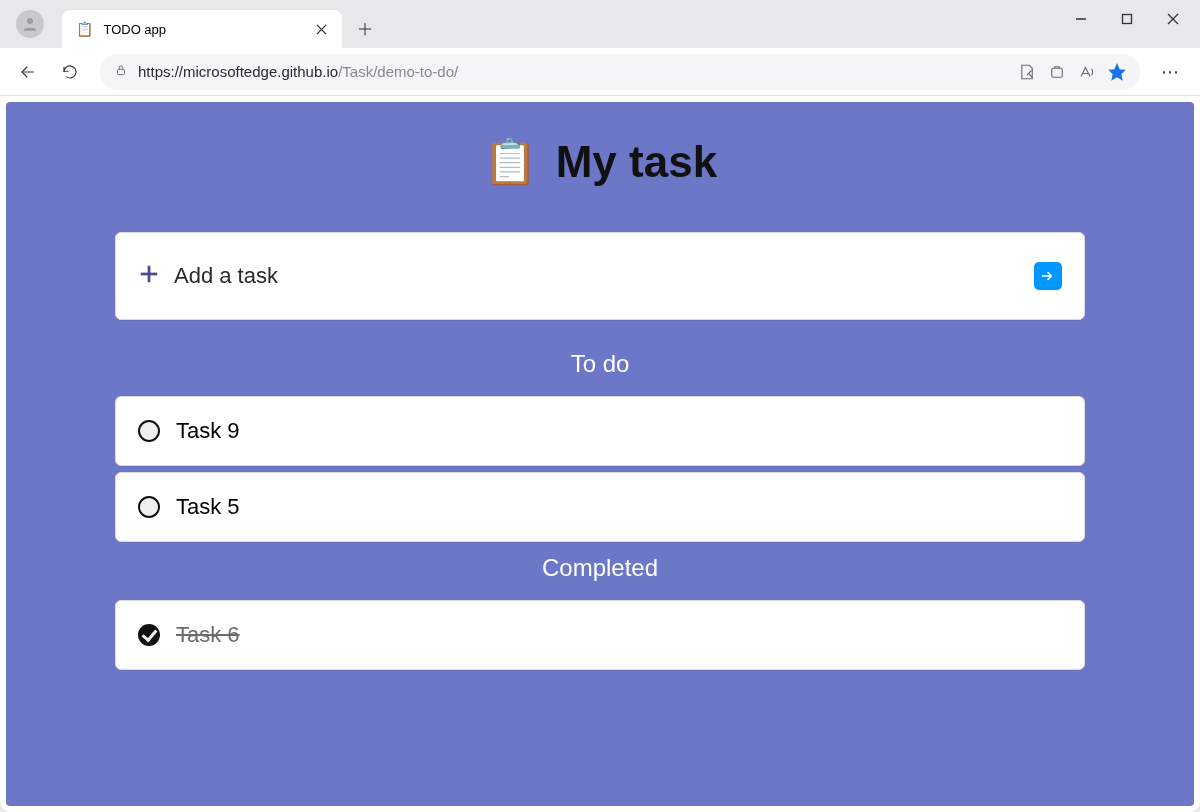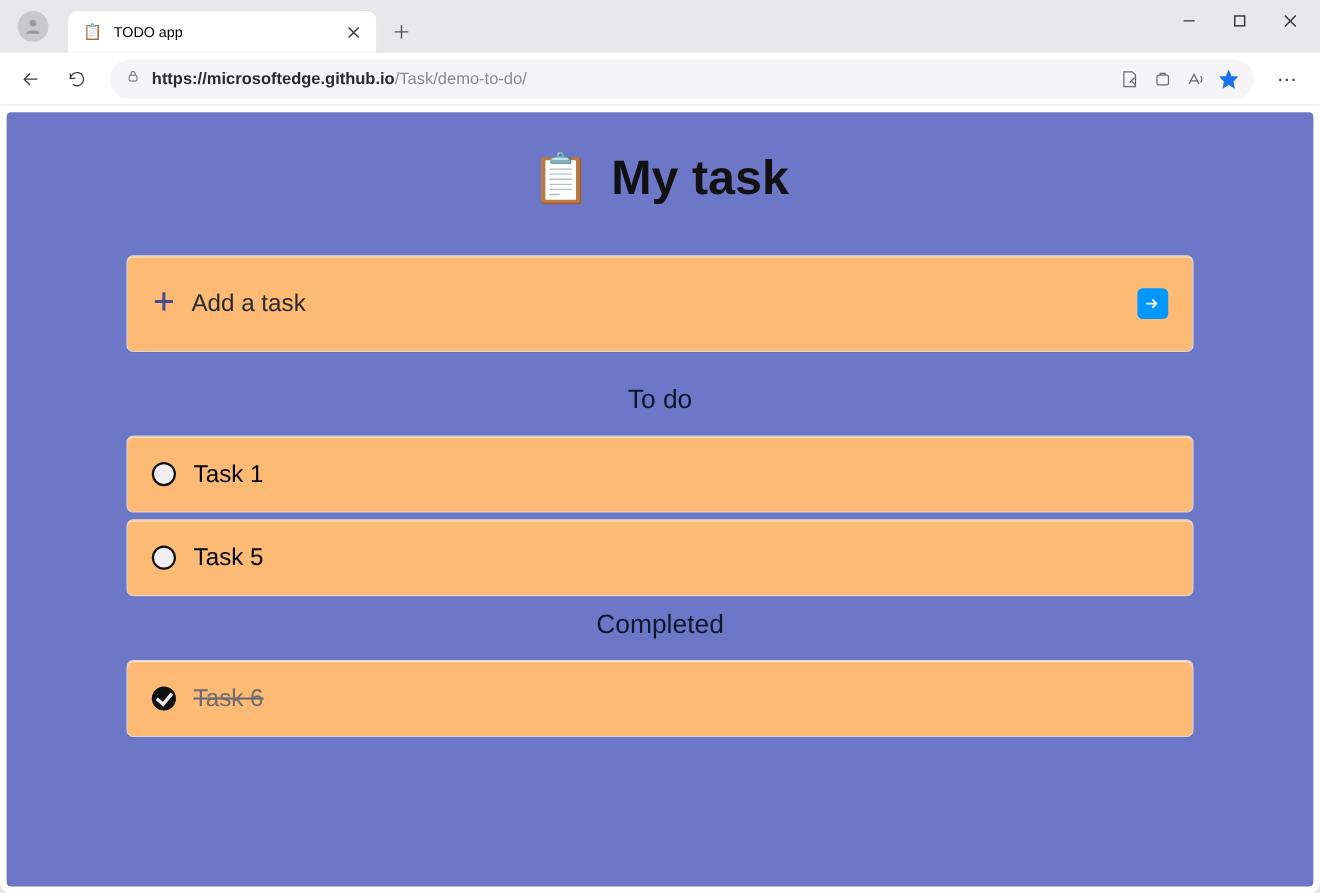--- a/index.html
+++ b/index.html
@@ -62,21 +62,21 @@
       flex: 1; height: 36px;
       background: #f5f5f7;
       border-radius: 18px;
       display: flex; align-items: center;
       padding: 0 10px 0 14px;
       margin: 0 6px;
       gap: 10px;
     }
     .addr .lock svg { width:14px; height:14px; stroke:#6b6b6e; fill:none; stroke-width:1.6; }
     .addr .url { font-size: 15px; color:#8a8a8d; flex:1; white-space: nowrap; overflow:hidden; }
-    .addr .url .host { color:#2b2b2e;font-weight:bold; }
+    .addr .url .host { color:#2b2b2e; }
     .addr-actions { display:flex; gap:12px; align-items:center; margin-right:4px; }
     .addr-actions .ic { width:18px; height:18px; display:flex;align-items:center;justify-content:center; }
     .addr-actions svg { width:18px; height:18px; stroke:#6b6b6e; fill:none; stroke-width:1.5; }
     .fav-star svg { fill:#1a73e8; stroke:#1a73e8; }
     .more-dots {
       width:38px; height:36px; display:flex;align-items:center;justify-content:center; color:#3b3b3b; font-size:18px; letter-spacing:2px;
     }
 
     
     .viewport {
@@ -93,21 +93,21 @@
     .page-inner { width: 970px; margin: 0 auto; }
     .page-title {
       text-align: center; color: #111;
       font-size: 44px; font-weight: 700;
       display:flex; justify-content:center; align-items:center; gap:18px;
       margin-bottom: 44px;
     }
     .page-title .clip { font-size: 44px; }
 
     .card {
-      background: #fdba74;
+      background: #ffffff;
       border-radius: 6px;
       box-shadow: 0 1px 0 rgba(0,0,0,0.06), inset 0 1px 0 rgba(255,255,255,0.6);
       border: 1px solid #d9d9de;
     }
     .add-bar {
       height: 88px; display:flex; align-items:center;
       padding: 0 22px; gap: 14px; margin-bottom: 30px;
       position: relative;
     }
     .plus-ic { color:#5a5aa8; }
@@ -117,21 +117,21 @@
       font-size: 22px; color:#2a2a2e;
     }
     .add-input::placeholder { color:#2a2a2e; }
     .submit-ic {
       width:28px; height:28px; background:#0098ff; border-radius:5px;
       display:flex;align-items:center;justify-content:center;
     }
     .submit-ic svg { width:16px; height:16px; fill:#fff; }
 
     .section-h {
-      text-align:center; font-size: 24px; color:#0f172a; margin: 12px 0 18px;
+      text-align:center; font-size: 24px; color:#ffffff; margin: 12px 0 18px;
     }
 
     .task {
       height: 70px; display:flex; align-items:center;
       padding: 0 22px; gap: 16px; margin-bottom: 6px;
       font-size: 22px;
     }
     .chk {
       width: 22px; height: 22px; border-radius: 50%;
       border: 2.5px solid #111; background: #efeff1;
@@ -267,21 +267,21 @@
           <svg viewBox="0 0 24 24">
               <path d="M4 12h12M12 7l5 5-5 5" stroke="#fff" stroke-width="2.5" fill="none" stroke-linecap="round" stroke-linejoin="round"></path>
             </svg>
         </span>
       </div>
 
       <div class="section-h">To do</div>
 
       <div class="card task">
         <span class="chk"></span>
-        <span class="task-label">Task 1</span>
+        <span class="task-label">Task 9</span>
       </div>
       <div class="card task">
         <span class="chk"></span>
         <span class="task-label">Task 5</span>
       </div>
 
       <div class="section-h">Completed</div>
 
       <div class="card task">
         <span class="chk done"></span>

